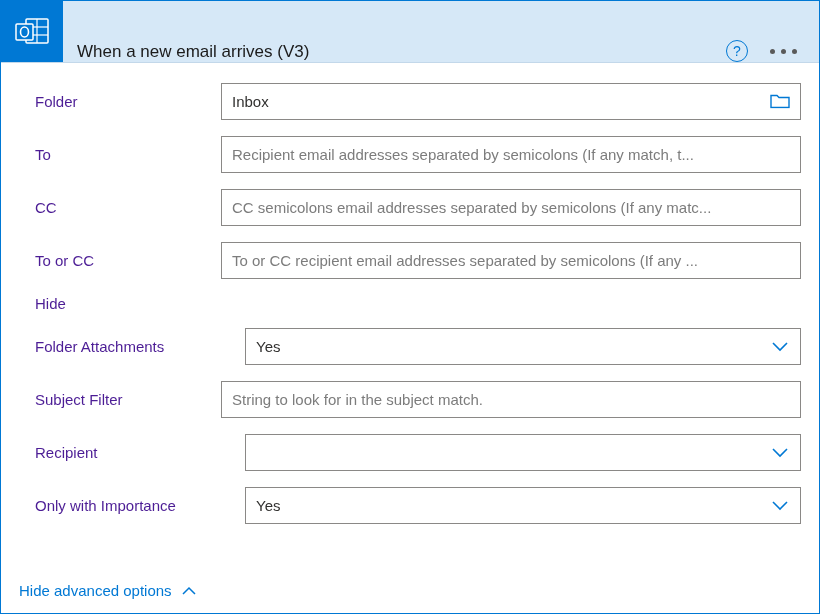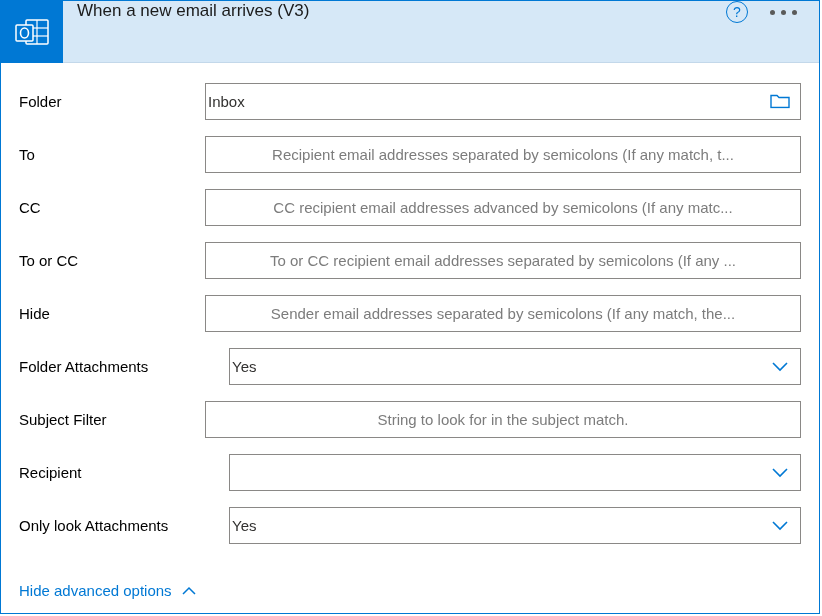--- a/index.html
+++ b/index.html
@@ -17,21 +17,21 @@
     width: 820px;
     height: 614px;
     background: #fff;
     display: flex;
     flex-direction: column;
   }
   .header {
     background: #d6e8f7;
     height: 62px;
     display: flex;
-    align-items: flex-start;
+    align-items: flex-end;
     border-bottom: 1px solid #c3d8ea;
   }
   .header-icon-box {
     width: 62px;
     height: 62px;
     background: #0078d4;
     display: flex;
     align-items: center;
     justify-content: center;
     flex-shrink: 0;
@@ -79,43 +79,44 @@
   }
   .form-row {
     display: flex;
     align-items: center;
     margin-bottom: 16px;
   }
   .form-label {
     width: 186px;
     flex-shrink: 0;
     font-size: 15px;
-    color: #000000;
+    color: #4c1d95;
+    margin-left: 16px;
   }
   .form-field {
     flex: 1;
     height: 37px;
     border: 1px solid #8a8886;
     background: #fff;
     display: flex;
     align-items: center;
-    padding: 0 2px;
+    padding: 0 10px;
     position: relative;
   }
   .form-field.with-caret { padding-right: 38px; margin-left: 24px; }
   .form-field.with-folder { padding-right: 38px; }
   .field-text {
     font-size: 15px;
     color: #323130;
     white-space: nowrap;
     overflow: hidden;
     text-overflow: ellipsis;
     width: 100%;
   }
-  .field-text.placeholder { color: #7c7c7c; text-align: center; }
+  .field-text.placeholder { color: #7c7c7c; }
   .caret {
     position: absolute;
     right: 12px;
     top: 50%;
     transform: translateY(-50%);
     pointer-events: none;
   }
   .folder-ic {
     position: absolute;
     right: 10px;
@@ -181,36 +182,33 @@
     <div class="form-row">
       <div class="form-label">To</div>
       <div class="form-field">
         <span class="field-text placeholder">Recipient email addresses separated by semicolons (If any match, t...</span>
       </div>
     </div>
 
     <div class="form-row">
       <div class="form-label">CC</div>
       <div class="form-field">
-        <span class="field-text placeholder">CC recipient email addresses advanced by semicolons (If any matc...</span>
+        <span class="field-text placeholder">CC semicolons email addresses separated by semicolons (If any matc...</span>
       </div>
     </div>
 
     <div class="form-row">
       <div class="form-label">To or CC</div>
       <div class="form-field">
         <span class="field-text placeholder">To or CC recipient email addresses separated by semicolons (If any ...</span>
       </div>
     </div>
 
     <div class="form-row">
       <div class="form-label">Hide</div>
-      <div class="form-field">
-        <span class="field-text placeholder">Sender email addresses separated by semicolons (If any match, the...</span>
-      </div>
     </div>
 
     <div class="form-row">
       <div class="form-label">Folder Attachments</div>
       <div class="form-field with-caret">
         <span class="field-text">Yes</span>
         <span class="caret">
           <svg width="16" height="10" viewBox="0 0 16 10">
               <path d="M1 1 L8 8 L15 1" fill="none" stroke="#0078d4" stroke-width="1.6"></path>
             </svg>
@@ -230,21 +228,21 @@
       <div class="form-field with-caret">
         <span class="caret">
           <svg width="16" height="10" viewBox="0 0 16 10">
               <path d="M1 1 L8 8 L15 1" fill="none" stroke="#0078d4" stroke-width="1.6"></path>
             </svg>
         </span>
       </div>
     </div>
 
     <div class="form-row">
-      <div class="form-label">Only look Attachments</div>
+      <div class="form-label">Only with Importance</div>
       <div class="form-field with-caret">
         <span class="field-text">Yes</span>
         <span class="caret">
           <svg width="16" height="10" viewBox="0 0 16 10">
               <path d="M1 1 L8 8 L15 1" fill="none" stroke="#0078d4" stroke-width="1.6"></path>
             </svg>
         </span>
       </div>
     </div>
 

